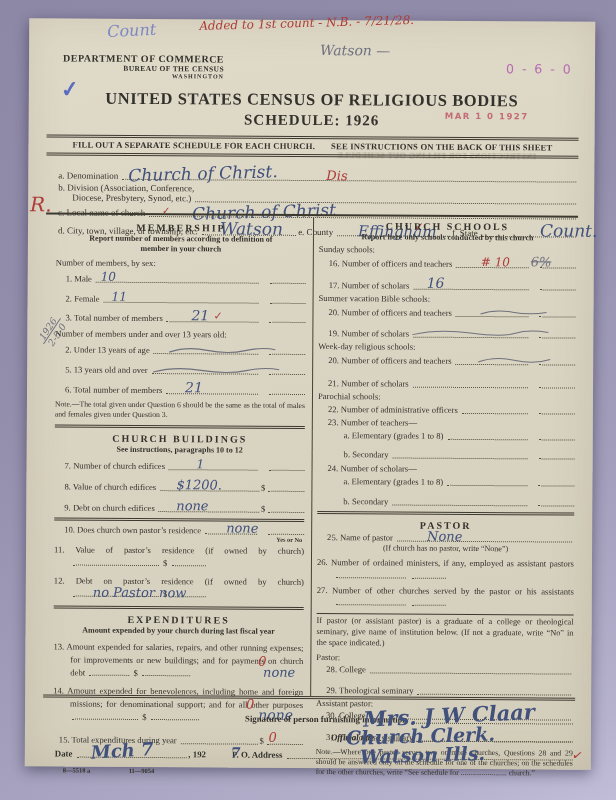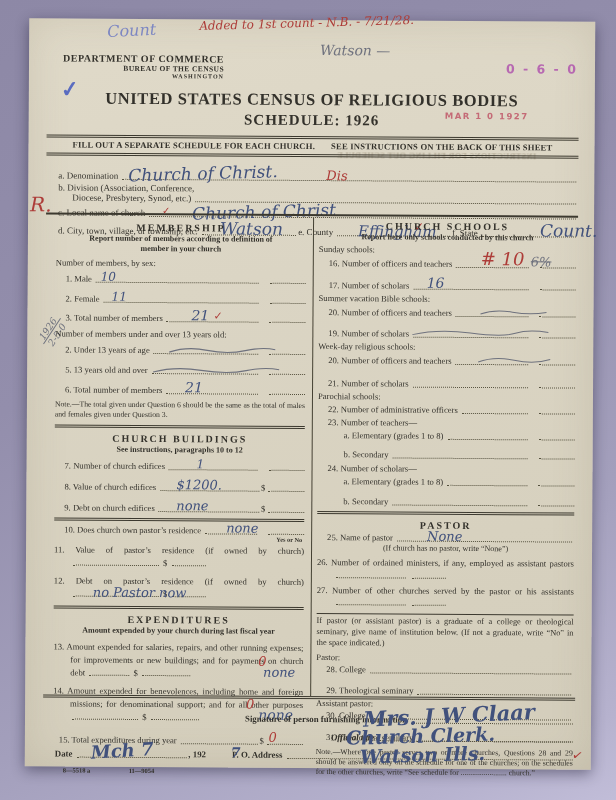--- a/index.html
+++ b/index.html
@@ -51,21 +51,21 @@
   .hw.big{font-size:17px;}
   .hw.med{font-size:13px;}
   .hw.num{font-size:12px;}
   .red{color:#ad3c38;}
   .pencil{color:#6f727e;}
   .bluep{color:#7d87c2;}
   .strike{text-decoration:line-through;}
   .squig{position:absolute;pointer-events:none;}
   
   .ann{position:absolute;font-family:"DejaVu Serif",serif;font-style:italic;white-space:nowrap;}
-  .stamp-purple{position:absolute;left:477px;top:40px;font-family:"DejaVu Sans",sans-serif;font-size:12.5px;letter-spacing:2px;color:#b156ae;font-weight:bold;opacity:.85;}
+  .stamp-purple{position:absolute;left:477px;top:40px;font-family:"DejaVu Sans",sans-serif;font-size:12.5px;letter-spacing:2px;color:#b156ae;font-weight:normal;opacity:.85;}
   .stamp-red{position:absolute;left:416px;top:90px;font-family:"DejaVu Sans",sans-serif;font-size:8.5px;letter-spacing:1.5px;color:#c25f6e;font-weight:bold;opacity:.9;}
   .bigcheck{position:absolute;left:32px;top:58px;font-size:22px;color:#5a6cc0;font-weight:bold;transform:rotate(-6deg);}
   .marginR{position:absolute;left:2px;top:174px;font-family:"DejaVu Serif",serif;font-style:italic;font-size:20px;color:#ad3c38;}
   .frac{position:absolute;left:10px;top:302px;transform:rotate(-57deg);font-family:"DejaVu Serif",serif;
     font-style:italic;font-size:9.5px;color:#6f727e;text-align:center;line-height:1.2;}
   .frac .fb{border-top:1px solid #6f727e;padding:0 3px;}
   .redcheck{color:#ad3c38;font-style:normal;}
   
   .ftr{position:absolute;left:30px;right:16px;top:686px;font-size:8.8px;font-weight:bold;}
   .frline{display:flex;align-items:flex-end;position:relative;margin-top:8px;}
@@ -271,21 +271,21 @@
 
       <div class="colR">
         <div class="stitle" style="margin-top:2px;">CHURCH SCHOOLS</div>
         <div class="ssub" style="font-weight:bold;">Report here only schools conducted by this church</div>
         <div class="grp" style="margin-top:0;">Sunday schools:</div>
 
         <div class="row" style="margin-top:4px;">
           <span class="lbl">16. Number of officers and teachers</span>
           <span class="lead"></span>
             <span class="tally"></span>
-          <span class="hw med red" style="left:162px;bottom:0;font-size:18px;"># 10</span>
+          <span class="hw med red" style="left:162px;bottom:0;font-size:12px;"># 10</span>
           <span class="hw med pencil strike" style="left:212px;bottom:0;">6%</span>
         </div>
         <div class="row" style="margin-top:12px;">
           <span class="lbl">17. Number of scholars</span>
           <span class="lead"></span>
             <span class="tally"></span>
           <span class="hw num" style="left:108px;bottom:0;font-size:14px;">16</span>
         </div>
         <div class="grp">Summer vacation Bible schools:</div>
         <div class="row" style="margin-top:4px;">

